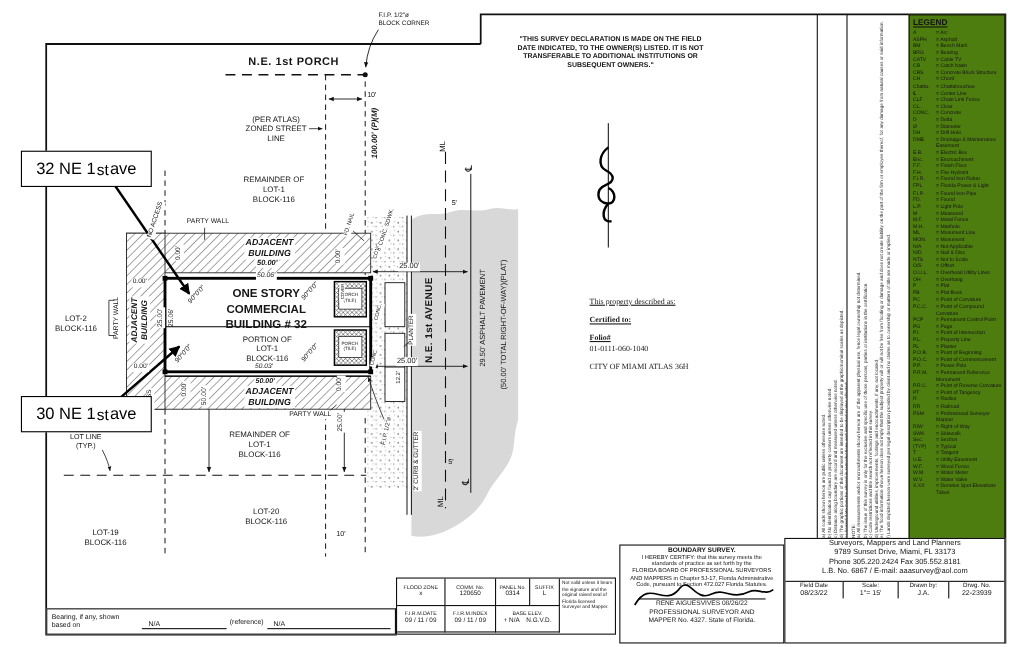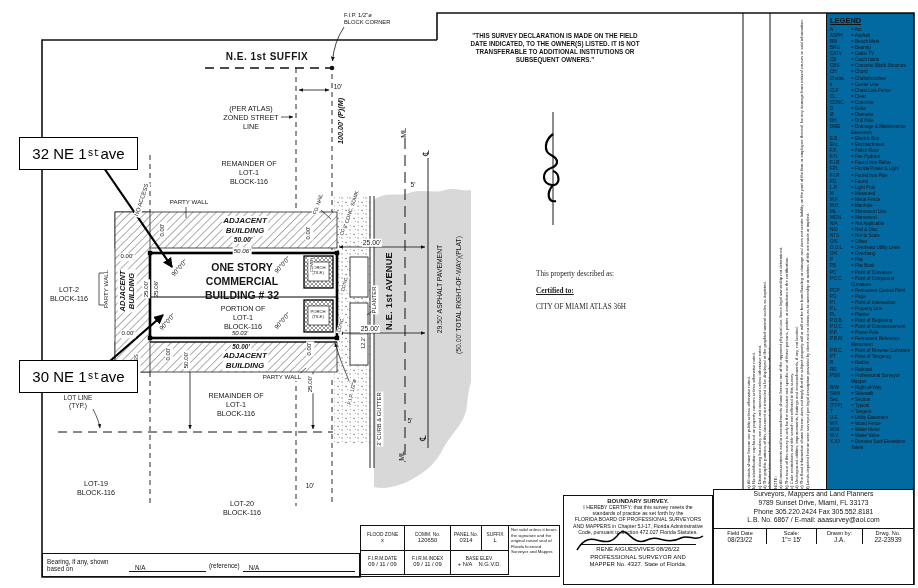--- a/index.html
+++ b/index.html
@@ -8,39 +8,39 @@
   svg{position:absolute;left:0;top:0;}
   .lbl{position:absolute;transform:translate(-50%,-50%);white-space:pre-line;text-align:center;
        line-height:1.25;color:#161616;}
   .lft{transform:translate(0,-50%);text-align:left;}
   .r90{transform:translate(-50%,-50%) rotate(-90deg);}
   .b{font-weight:bold}.i{font-style:italic}
   .bgw{background:#fff;padding:0 1px;}
   .box{position:absolute;background:#fff;border:1.5px solid #111;box-sizing:border-box;}
   .callout{position:absolute;width:117px;height:31px;background:#fff;border:1.8px solid #000;
            display:flex;align-items:center;justify-content:center;font-size:15px;color:#000;}
-  .callout sup{font-size:10px;margin:0 1px 0 1px;font-family:Liberation Mono, monospace;}
+  .callout sup{font-size:14px;margin:0 1px 0 1px;}
   
   .notes-col{position:absolute;overflow:hidden;}
   .rot-text{position:absolute;left:2px;transform:rotate(-90deg);transform-origin:left top;
             font-size:4.2px;line-height:1.25;white-space:pre-line;color:#222;}
   
   .legend{position:absolute;left:826px;top:13px;width:88px;height:477px;border:1px solid #111;
-          box-sizing:border-box;background:#0369a1;padding:2px 2px 0 3px;overflow:hidden;}
+          box-sizing:border-box;background:#4d7c0f;padding:2px 2px 0 3px;overflow:hidden;}
   .legend-title{font-size:7.5px;font-weight:bold;text-decoration:underline;margin-bottom:2px;}
   .lrow{display:flex;font-size:4.6px;line-height:1.32;}
   .la{width:21px;flex:none;}
   .lt{flex:1;}
   .lt::before{content:"= ";}
   
   .decl{position:absolute;left:450px;top:32px;width:210px;font-size:6.3px;font-weight:bold;
         text-align:center;line-height:1.25;white-space:pre-line;}
   .desc{position:absolute;left:536px;top:270px;width:205px;font-family:"Liberation Serif","DejaVu Serif",serif;
         font-size:7.2px;line-height:1.32;color:#1b1b1b;}
-  .desc .dh{}
+  .desc .dh{text-decoration:underline;}
   .desc .dhb{text-decoration:underline;font-weight:bold;margin-top:44px;}
   .desc .sect{margin-bottom:7px;white-space:pre-line;}
   
   .bearing{left:42px;top:553px;width:318px;height:24px;display:flex;align-items:center;
            padding:0 4px;font-size:6.3px;gap:3px;}
   .uline{border-bottom:1px solid #111;align-self:flex-end;margin-bottom:4px;padding-left:6px;
          font-size:6.3px;}
   
   .flood{left:360px;top:525px;width:200px;height:52px;display:flex;border-width:1.5px;}
   .fgrid{display:grid;grid-template-columns:44px 46px 31px 27px;grid-auto-rows:24.5px;flex:none;}
@@ -176,21 +176,21 @@
     <line x1="553" y1="112" x2="553" y2="225" stroke-width="0.9"></line>
     <path d="M553,134 C545,140 543,151 551,155 C559,159 559,165 551,168 C541,172 542,184 552,185 C561,186 560,173 553,171 M553,185 C546,193 548,203 556,201" stroke-width="2.2"></path>
   </g>
 
   <g stroke="#000" stroke-width="2.2">
     <line x1="104" y1="168" x2="172" y2="267" marker-end="url(#arrb)"></line>
     <line x1="110" y1="361" x2="163" y2="315" marker-end="url(#arrb)"></line>
   </g>
 </svg>
 
-<div class="lbl b" style="left:267px;top:57px;font-size:10px;letter-spacing:.5px">N.E. 1st SUFFIX</div>
+<div class="lbl b" style="left:267px;top:57px;font-size:10px;letter-spacing:.5px">N.E. 1st PORCH</div>
 <div class="lbl lft" style="left:344px;top:19px;font-size:5.8px">F.I.P. 1/2"ø
 BLOCK CORNER</div>
 <div class="lbl" style="left:338px;top:87px;font-size:6.5px">10'</div>
 <div class="lbl" style="left:251px;top:117px;font-size:7.2px">(PER ATLAS)
 ZONED STREET
 LINE</div>
 <div class="lbl r90 b i" style="left:340px;top:121px;font-size:7.2px">100.00' (P)(M)</div>
 <div class="lbl r90" style="left:404px;top:133px;font-size:7px">ML</div>
 <div class="lbl r90" style="left:427px;top:153px;font-size:9px">℄</div>
 <div class="lbl" style="left:413px;top:185px;font-size:6.5px">5'</div>
@@ -232,21 +232,21 @@
 <div class="lbl b i bgw" style="left:245px;top:361px;font-size:8px">ADJACENT
 BUILDING</div>
 <div class="lbl bgw" style="left:282px;top:377px;font-size:6.2px">PARTY WALL</div>
 <div class="lbl" style="left:236px;top:404px;font-size:7.2px">REMAINDER OF
 LOT-1
 BLOCK-116</div>
 <div class="lbl" style="left:78px;top:402px;font-size:6.5px">LOT LINE
 (TYP.)</div>
 <div class="lbl" style="left:96px;top:488px;font-size:7.2px">LOT-19
 BLOCK-116</div>
-<div class="lbl" style="left:242px;top:508px;font-size:7.2px">LOT-20
+<div class="lbl" style="left:242px;top:469px;font-size:7.2px">LOT-20
 BLOCK-116</div>
 <div class="lbl" style="left:310px;top:486px;font-size:6.5px">10'</div>
 <div class="lbl r90 bgw" style="left:186px;top:360px;font-size:6.2px">50.00'</div>
 <div class="lbl r90 bgw" style="left:310px;top:384px;font-size:6.2px">25.00'</div>
 <div class="lbl" style="left:318px;top:271px;font-size:4.2px;line-height:1.1">PORCH
 (TILE)</div>
 <div class="lbl" style="left:318px;top:315px;font-size:4.2px;line-height:1.1">PORCH
 (TILE)</div>
 <div class="lbl r90 bgw" style="left:311px;top:265px;font-size:4px">COVER</div>
 <div class="lbl bgw" style="left:344px;top:228px;font-size:4.8px;transform:translate(-50%,-50%) rotate(-75deg)">CONC.</div>
@@ -281,20 +281,22 @@
 <div class="decl">"THIS SURVEY DECLARATION IS MADE ON THE FIELD
 DATE INDICATED, TO THE OWNER(S) LISTED. IT IS NOT
 TRANSFERABLE TO ADDITIONAL INSTITUTIONS OR
 SUBSEQUENT OWNERS."</div>
 
 <div class="desc">
   <div class="sect"><span class="dh">This property described as:</span>
     </div>
   <div class="sect"><span class="dhb">Certified to:</span>
     </div>
+  <div class="sect"><span class="dhb">Folio#</span>
+    <div>01-0111-060-1040</div></div>
   <div>CITY OF MIAMI ATLAS 36H</div>
 </div>
 
 <div class="notes-col" style="left:744px;top:13px;width:26px;height:476px">
   <div class="rot-text" style="top:476px;width:476px;height:26px">a) All roads shown hereon are public unless otherwise noted.
 b) No identification cap found on property corners unless otherwise noted.
 c) Distance along boundary are record and measured unless otherwise noted.
 d) The graphic portions of this document are intended to be displayed at the graphic/nominal scales as depicted.
 e) Scaled data may be altered in reproductions and intended scales affected.
 f) Accuracy: The expected use of land, as classified in the Minimum Technical Standards (5J-17 FAC), is "Suburban". The minimum relative distance accuracy for this type of boundary survey is 1 foot in 7,500 feet. The accuracy obtained by measurement and calculation of a closed geometric figure was found to exceed this requirement.

